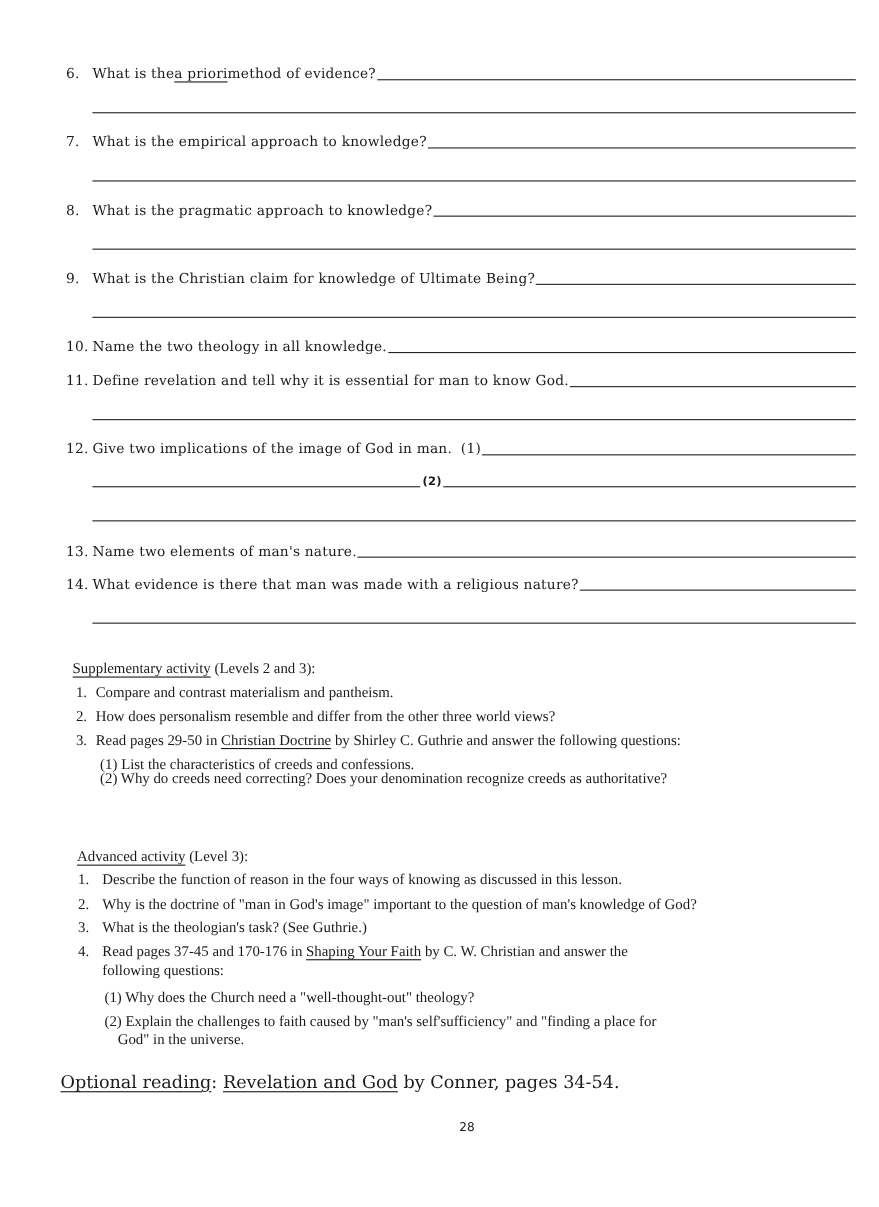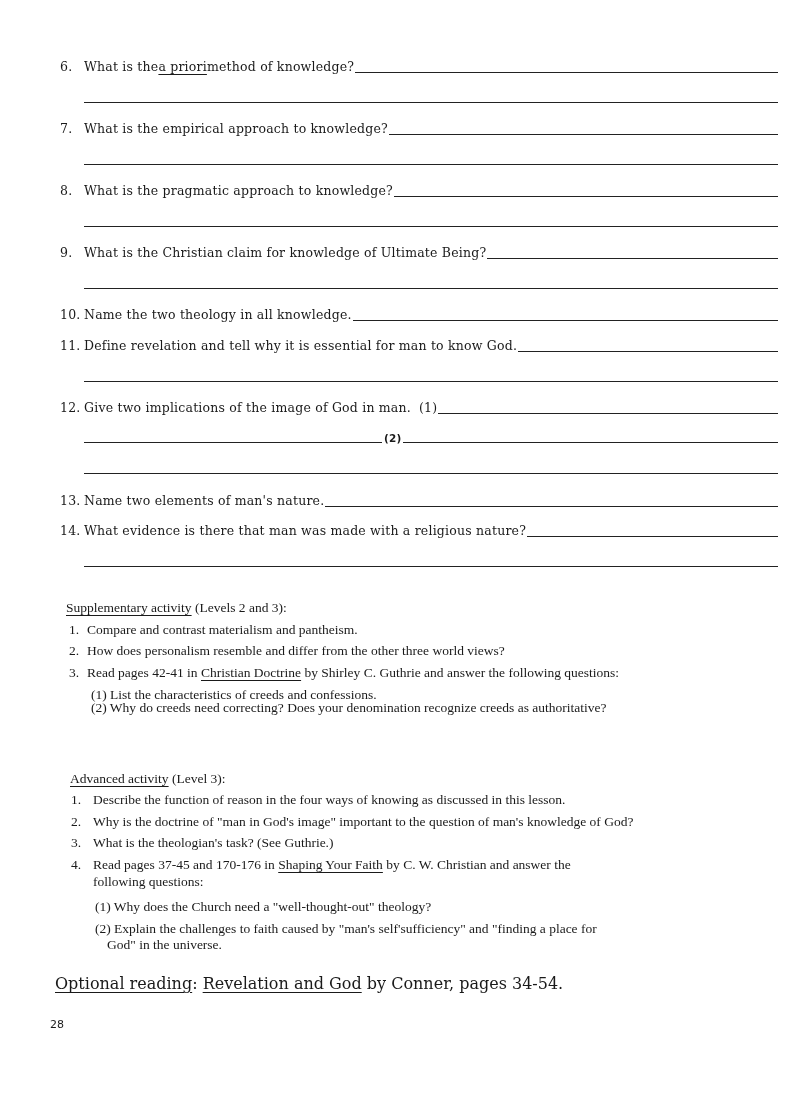--- a/index.html
+++ b/index.html
@@ -27,33 +27,33 @@
     position: absolute; left: 69px; right: 30px;
     font-family: "Liberation Serif", "DejaVu Serif", serif;
     font-size: 13.5px; white-space: nowrap;
   }
   .li .n { display: inline-block; width: 18px; }
   .sub { left: 91px; }
   .cont { left: 93px; }
   .adv { left: 71px; }
   .advsub { left: 95px; }
   .pagenum {
-    position: absolute; left: 0; right: 0; top: 1018px; 
+    position: absolute; left: 0; right: 0; top: 1018px; text-align: center;
     font-family: "DejaVu Sans", sans-serif; font-size: 11px; padding-left: 50px;
   }
   .opt { font-family: "DejaVu Serif", serif; font-size: 16px; left: 55px; }
 </style>
 </head>
 <body>
 
 <div class="q" style="top:58px">
   <span class="num">6.</span>
   <span>What is the </span>
     <span class="u">a priori</span>
-    <span> method of knowledge?</span>
+    <span> method of evidence?</span>
   <span class="fill"></span>
 </div>
 <div class="blank" style="top:102px"></div>
 
 <div class="q" style="top:120px">
   <span class="num">7.</span>
   <span>What is the empirical approach to knowledge?</span>
   <span class="fill"></span>
 </div>
 <div class="blank" style="top:164px"></div>
@@ -114,21 +114,21 @@
 <div class="sec" style="top:600px">
   <span class="u">Supplementary activity</span><span> (Levels 2 and 3):</span>
 </div>
 <div class="li" style="top:622px">
   <span class="n">1.</span><span>Compare and contrast materialism and pantheism.</span>
 </div>
 <div class="li" style="top:643px">
   <span class="n">2.</span><span>How does personalism resemble and differ from the other three world views?</span>
 </div>
 <div class="li" style="top:665px">
-  <span class="n">3.</span><span>Read pages 42-41 in </span><span class="u">Christian Doctrine</span><span> by Shirley C. Guthrie and answer the following questions:</span>
+  <span class="n">3.</span><span>Read pages 29-50 in </span><span class="u">Christian Doctrine</span><span> by Shirley C. Guthrie and answer the following questions:</span>
 </div>
 <div class="li sub" style="top:687px">(1) List the characteristics of creeds and confessions.</div>
 <div class="li sub" style="top:700px">(2) Why do creeds need correcting?  Does your denomination recognize creeds as authoritative?</div>
 
 <div class="sec" style="top:771px; left:70px;">
   <span class="u">Advanced activity</span><span> (Level 3):</span>
 </div>
 <div class="li adv" style="top:792px">
   <span class="n" style="width:22px">1.</span><span>Describe the function of reason in the four ways of knowing as discussed in this lesson.</span>
 </div>

